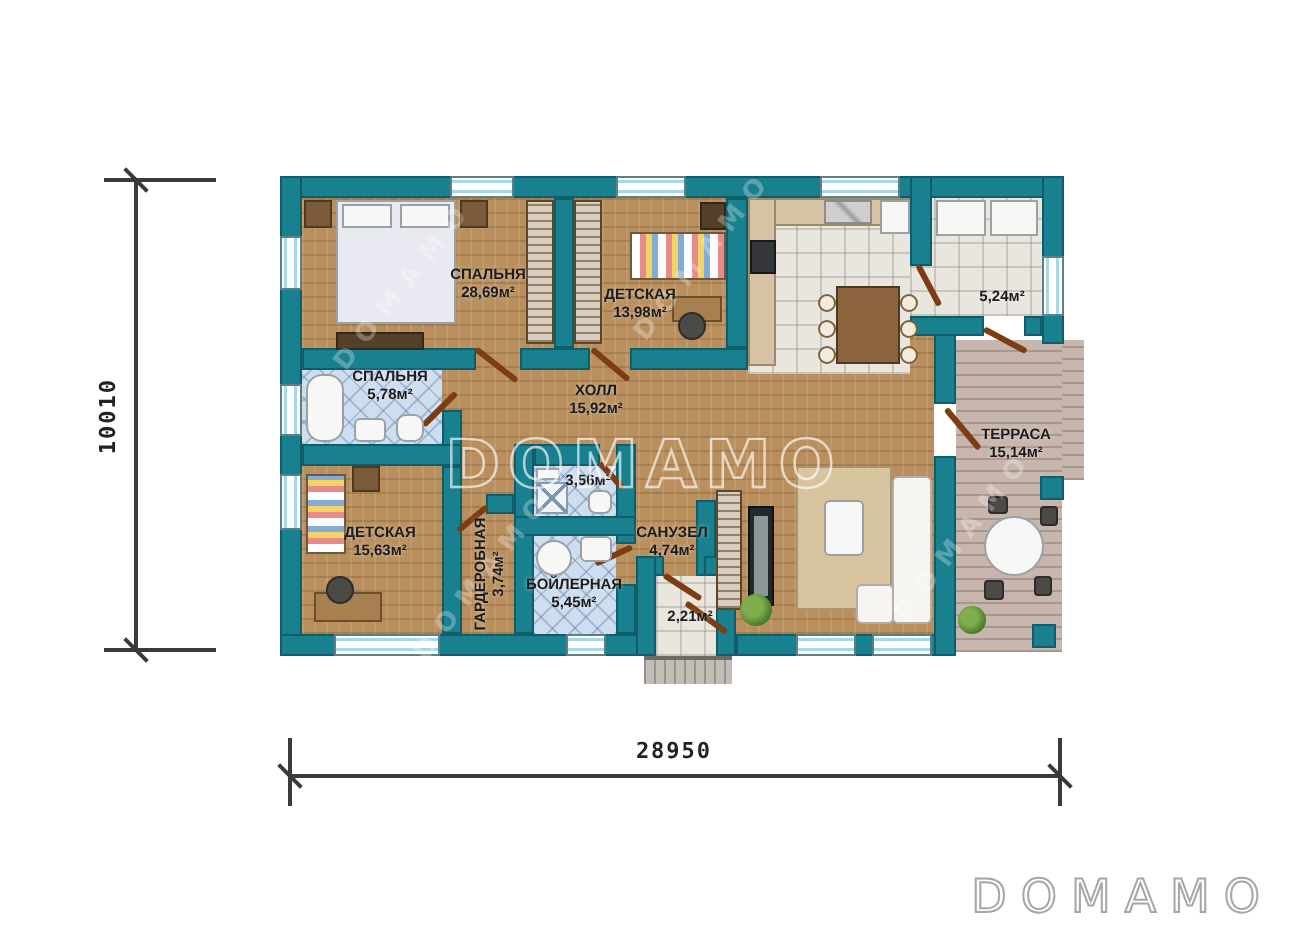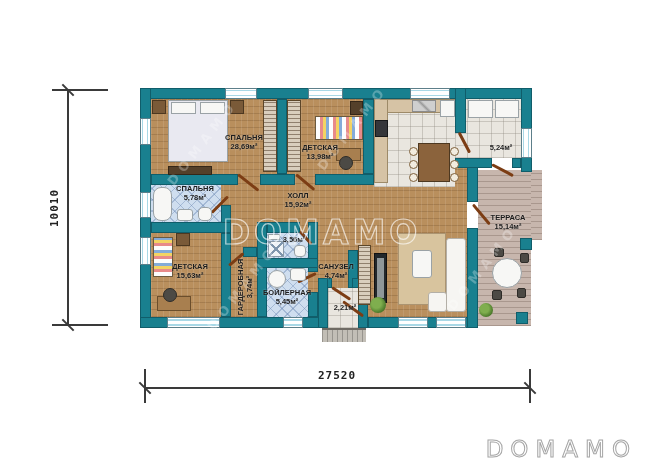--- a/index.html
+++ b/index.html
@@ -254,17 +254,17 @@
   <div class="dim" style="left:52px;top:324px;width:56px;height:2px;"></div>
   <div class="tick" style="left:60px;top:89px;"></div>
   <div class="tick" style="left:60px;top:324px;"></div>
   <div class="dim-label" style="left:54px;top:208px;transform:translate(-50%,-50%) rotate(-90deg);">10010</div>
 
   <div class="dim" style="left:145px;top:387px;width:385px;height:2px;"></div>
   <div class="dim" style="left:144px;top:369px;width:2px;height:34px;"></div>
   <div class="dim" style="left:529px;top:369px;width:2px;height:34px;"></div>
   <div class="tick" style="left:137px;top:387px;"></div>
   <div class="tick" style="left:522px;top:387px;"></div>
-  <div class="dim-label" style="left:337px;top:382px;transform:translate(-50%,-100%);">27520</div>
+  <div class="dim-label" style="left:337px;top:382px;transform:translate(-50%,-100%);">28950</div>
 
   <div class="brand">DOMAMO</div>
 
 </div>
 
 </body></html>

